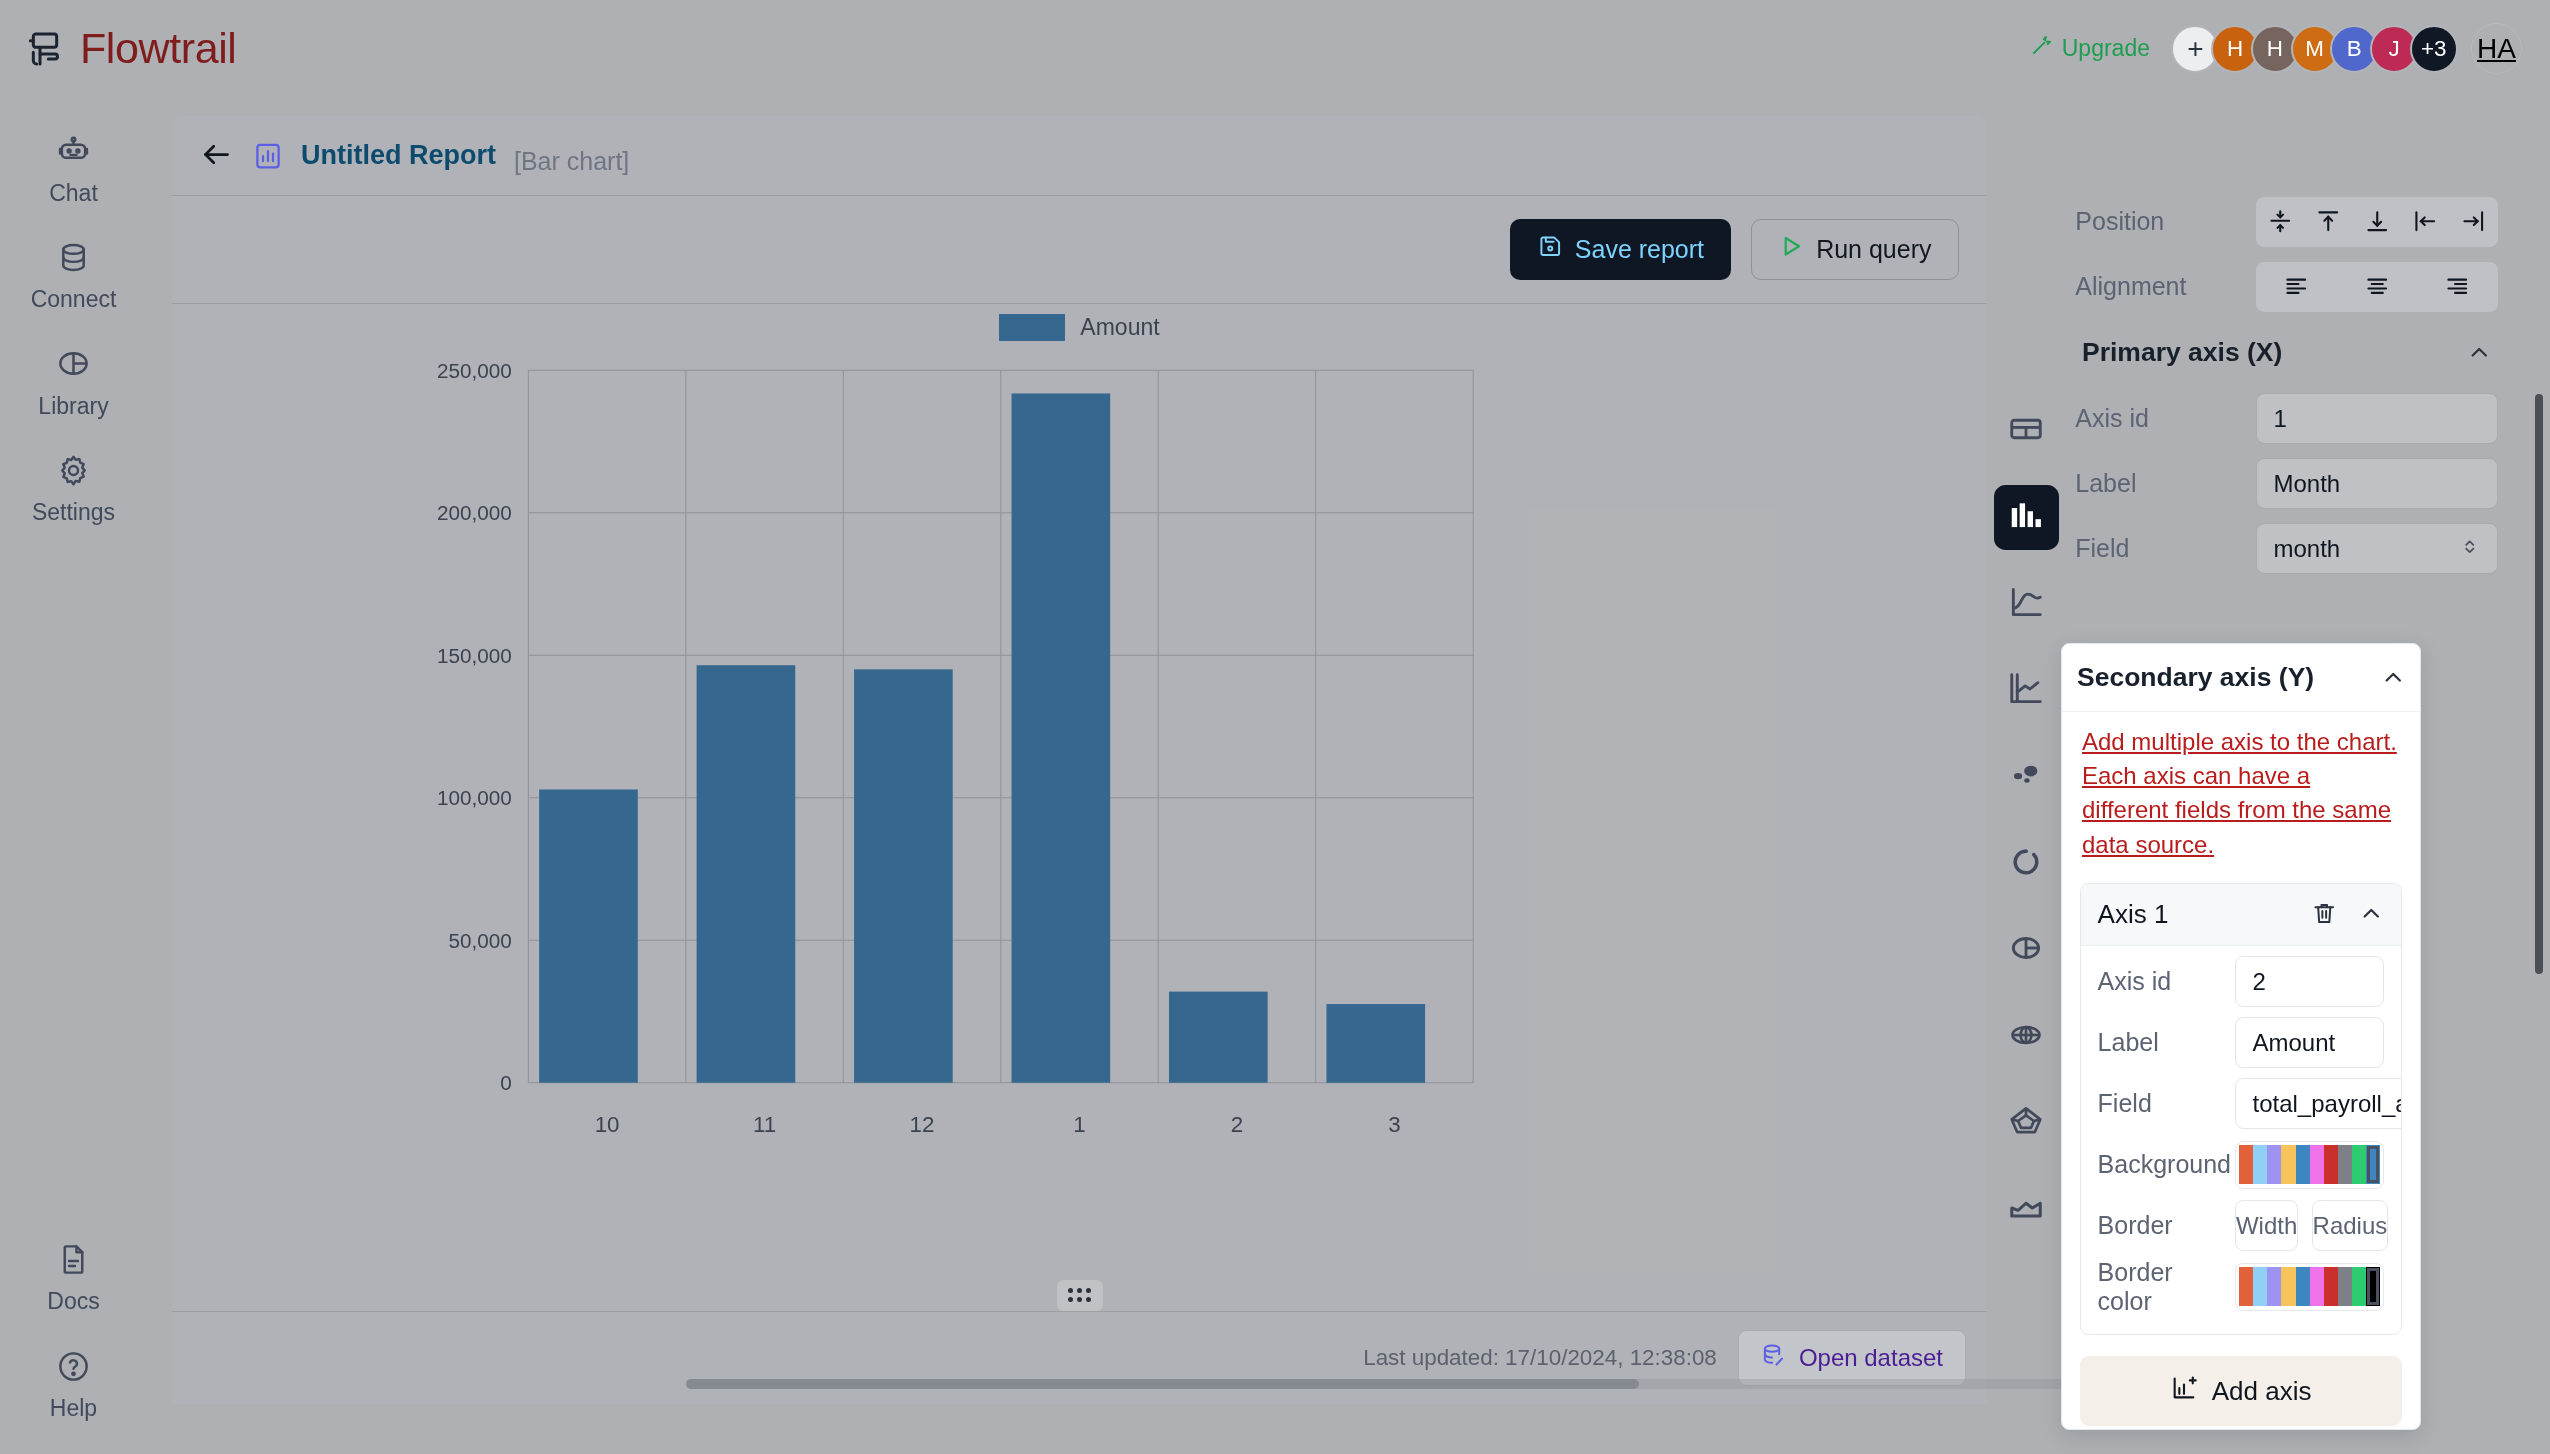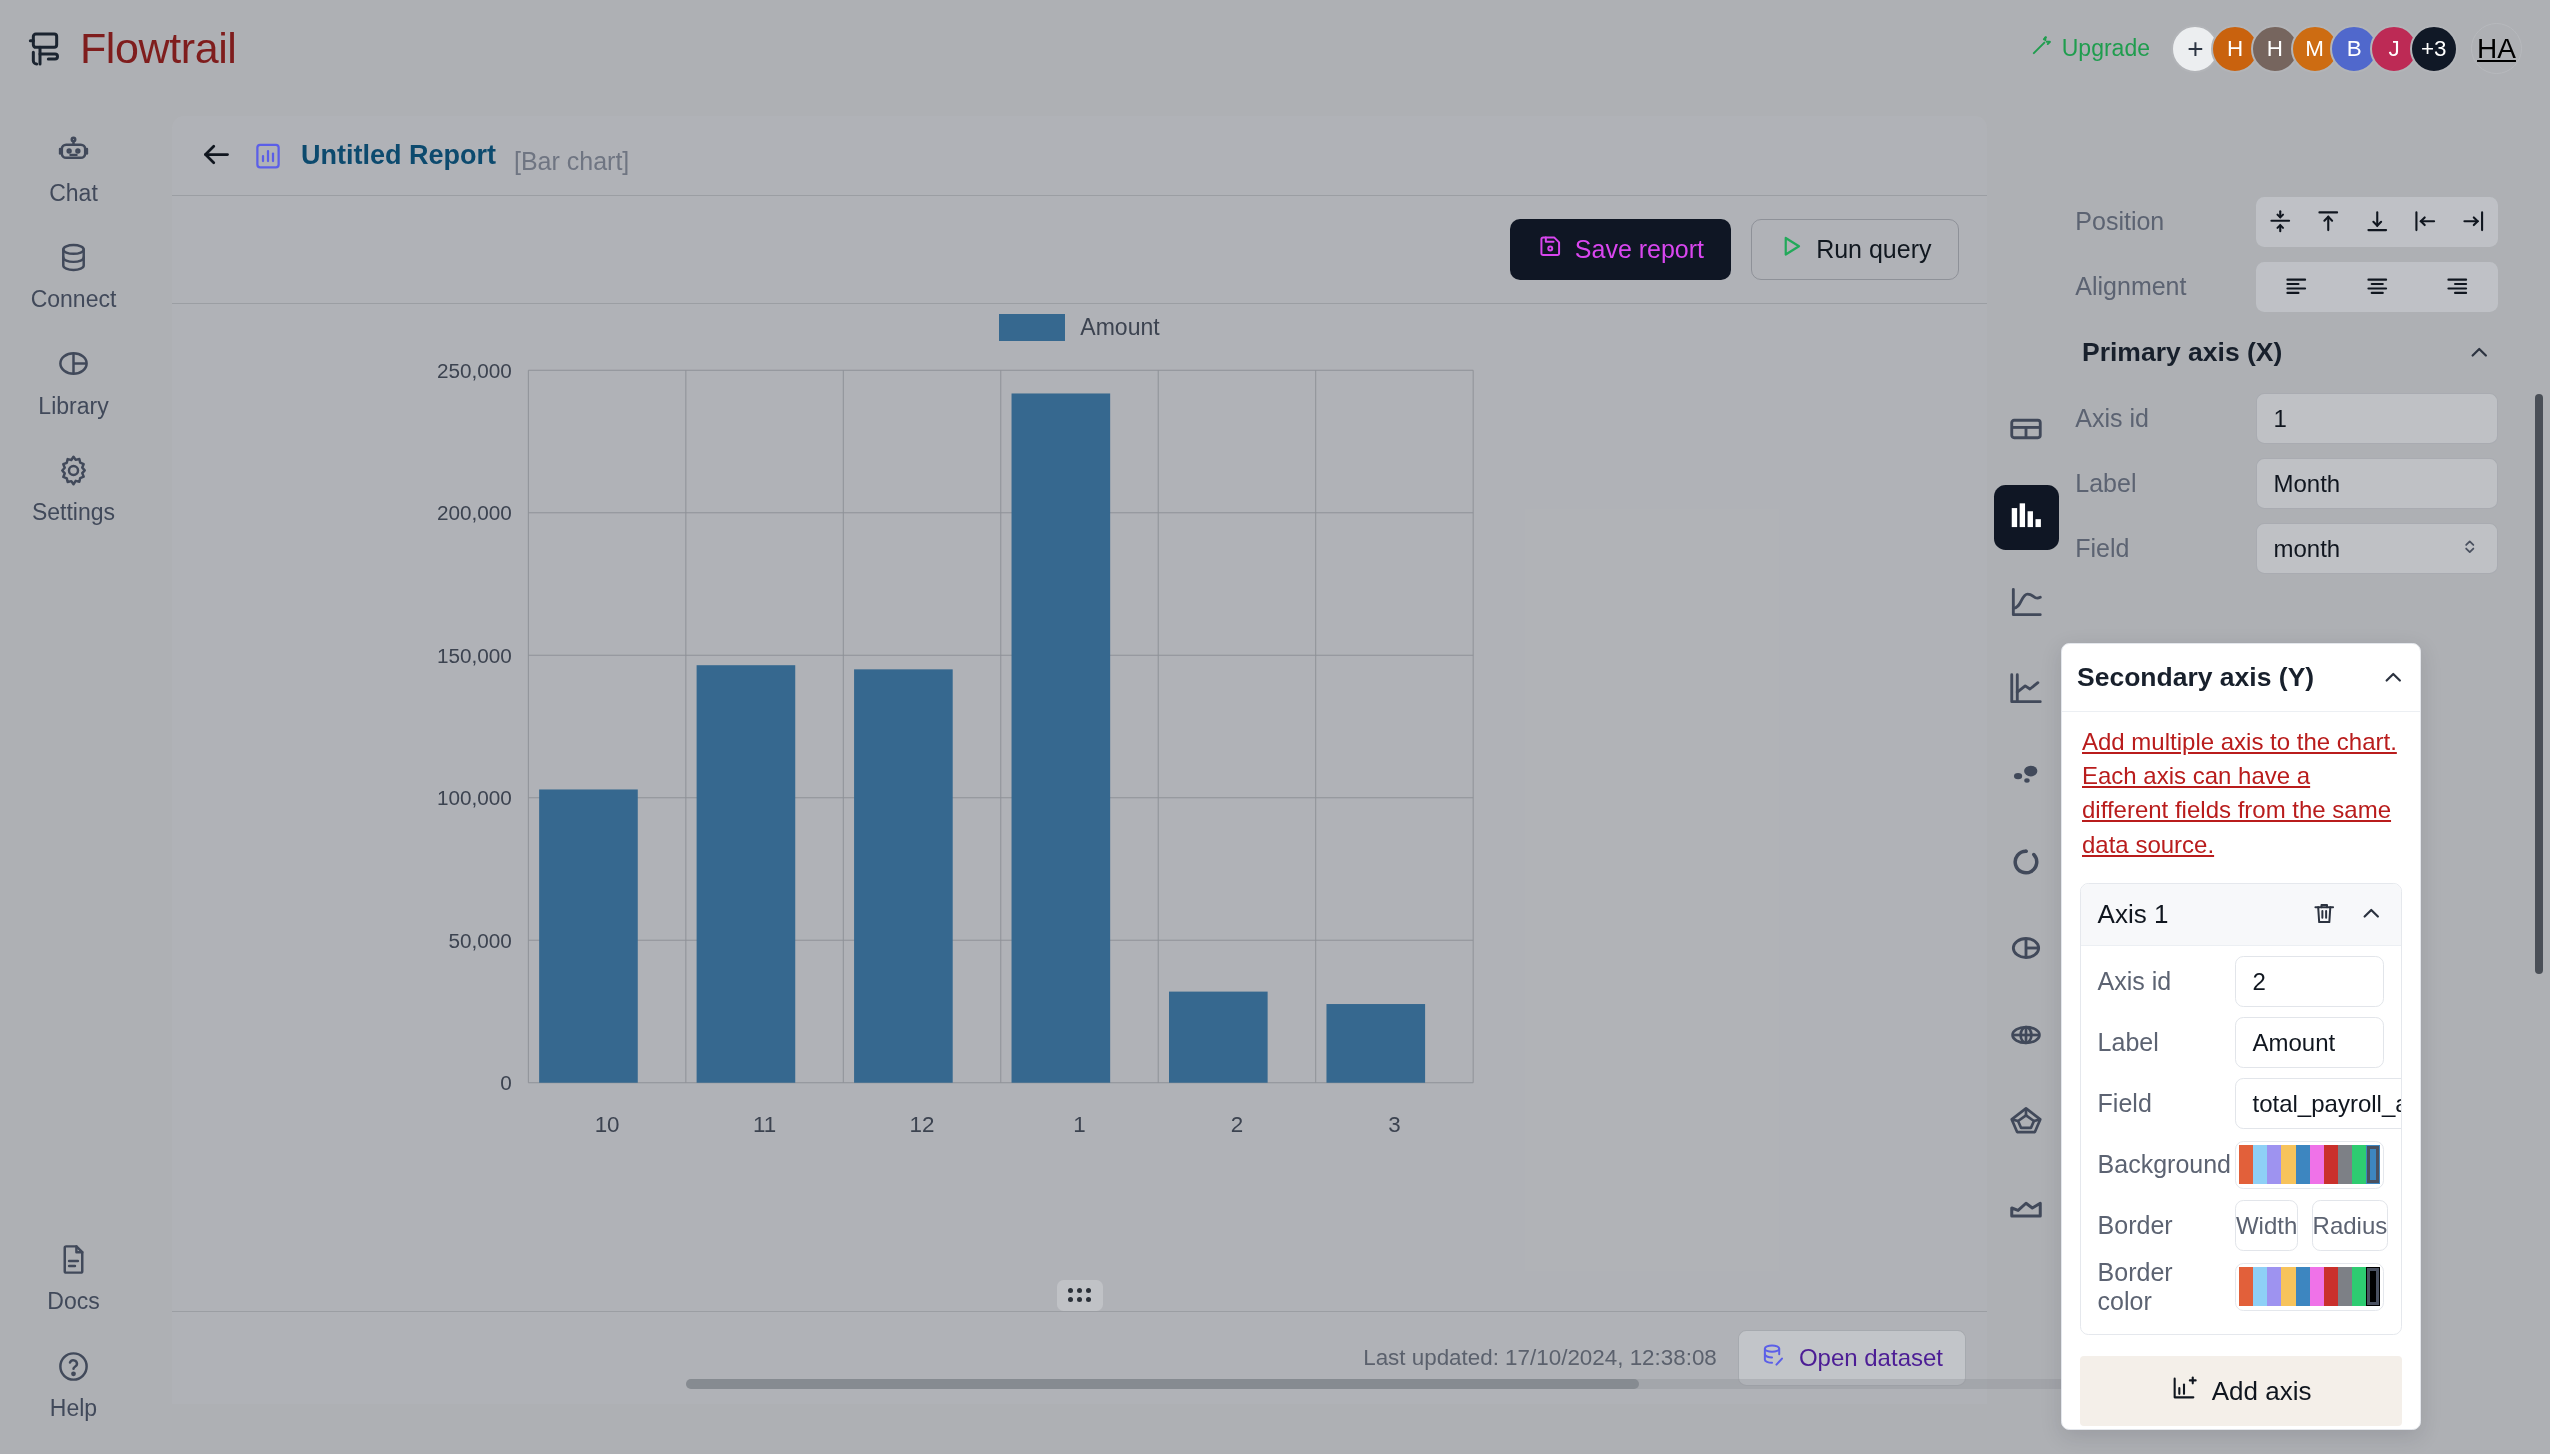--- a/index.html
+++ b/index.html
@@ -72,21 +72,21 @@
     height: 108px; display: flex; align-items: center; justify-content: flex-end;
     gap: 20px; padding-right: 28px;
     border-bottom: 0.8px solid rgba(130,133,140,0.45);
   }
   .btn {
     display: flex; align-items: center; gap: 11.6px;
     height: 61px; padding: 0 26.5px; border-radius: 10px; font-size: 25px;
     border: none; cursor: pointer;
   }
   .btn svg { width: 26.5px; height: 26.5px; }
-  .btn-dark { background: #0f1624; color: #d946ef; }
+  .btn-dark { background: #0f1624; color: #7dd3fc; }
   .btn-ghost { background: transparent; color: #111820; border: 0.8px solid rgba(120,124,132,0.6); }
   .btn-ghost .play { color: #22a95a; }
 
   
   .chartwrap { position: relative; height: 961px; }
   .legend {
     position: absolute; left: 0; right: 0; top: 10px;
     display: flex; align-items: center; justify-content: center; gap: 15px;
   }
   .legend-swatch { width: 66px; height: 26.5px; background: #36688f; }
@@ -196,21 +196,21 @@
   .swatches i { flex: 1 1 0; display: block; }
   .swatches i.sel { outline: 3.3px solid #4a5160; outline-offset: -4.1px; }
 
   .pill {
     flex: 1 1 0; height: 51px; border-radius: 8.3px; background: #fff;
     border: 0.8px solid #e2e5ea; display: flex; align-items: center;
     justify-content: center; font-size: 24px; color: #5c6372; cursor: pointer;
   }
 
   .add-axis {
-    margin: 21.5px 18px 0; height: 70px; border-radius: 4px; background: #f4efe9;
+    margin: 21.5px 18px 0; height: 70px; border-radius: 9px; background: #f4efe9;
     display: flex; align-items: center; justify-content: center; gap: 13.3px;
     font-size: 26px; color: #10161f; cursor: pointer; border: none; width: calc(100% - 36px);
   }
   .add-axis svg { width: 28px; height: 28px; }
 
   
   .vscroll-track { position: absolute; right: 6.6px; top: 394px; width: 8.3px; height: 978px; }
   .vscroll-thumb { position: absolute; right: 6.6px; top: 394px; width: 8.3px; height: 580px;
                    background: #4a4f57; border-radius: 5px; }
   .hscroll { position: absolute; left: 514px; bottom: 15px; width: 1442px; height: 10px;

